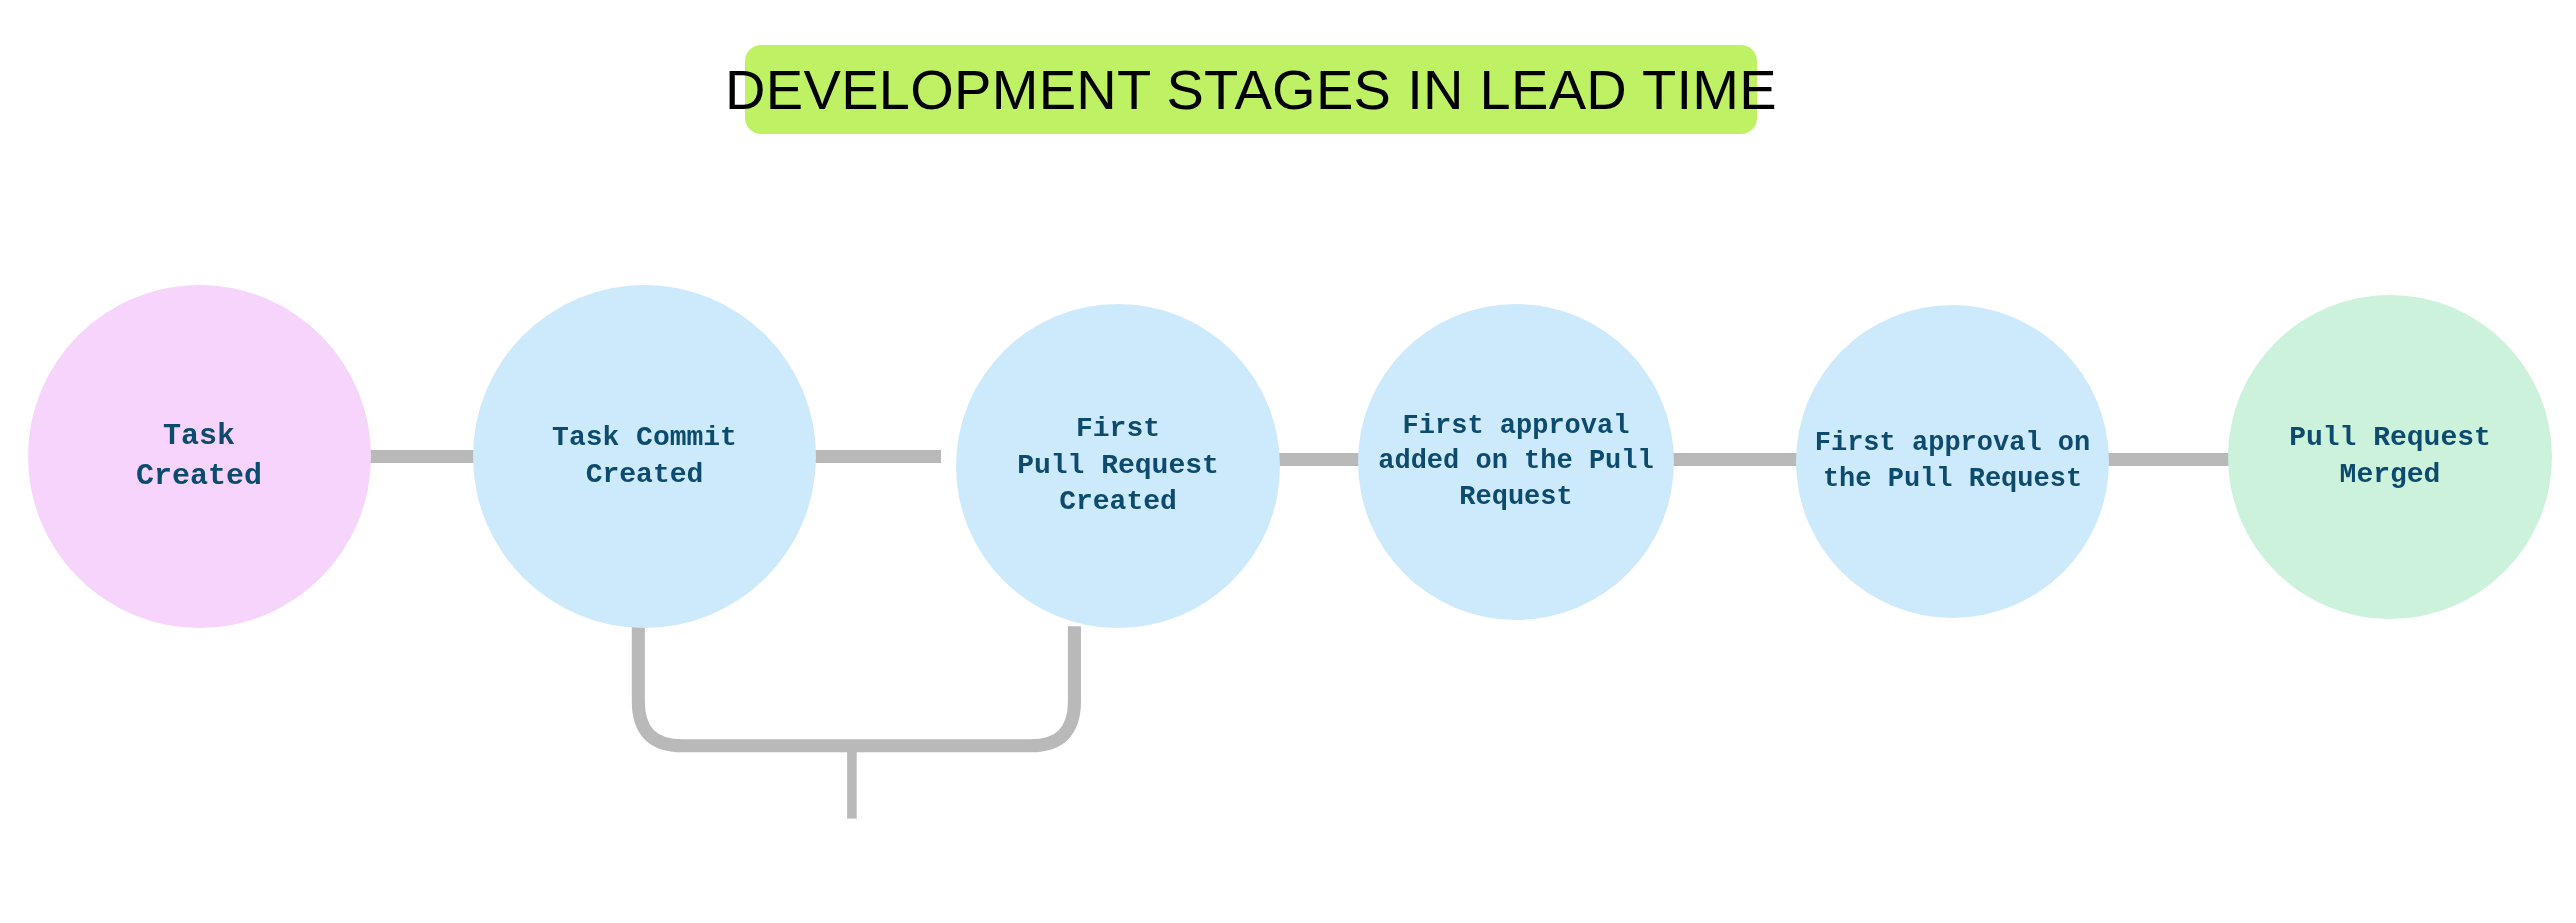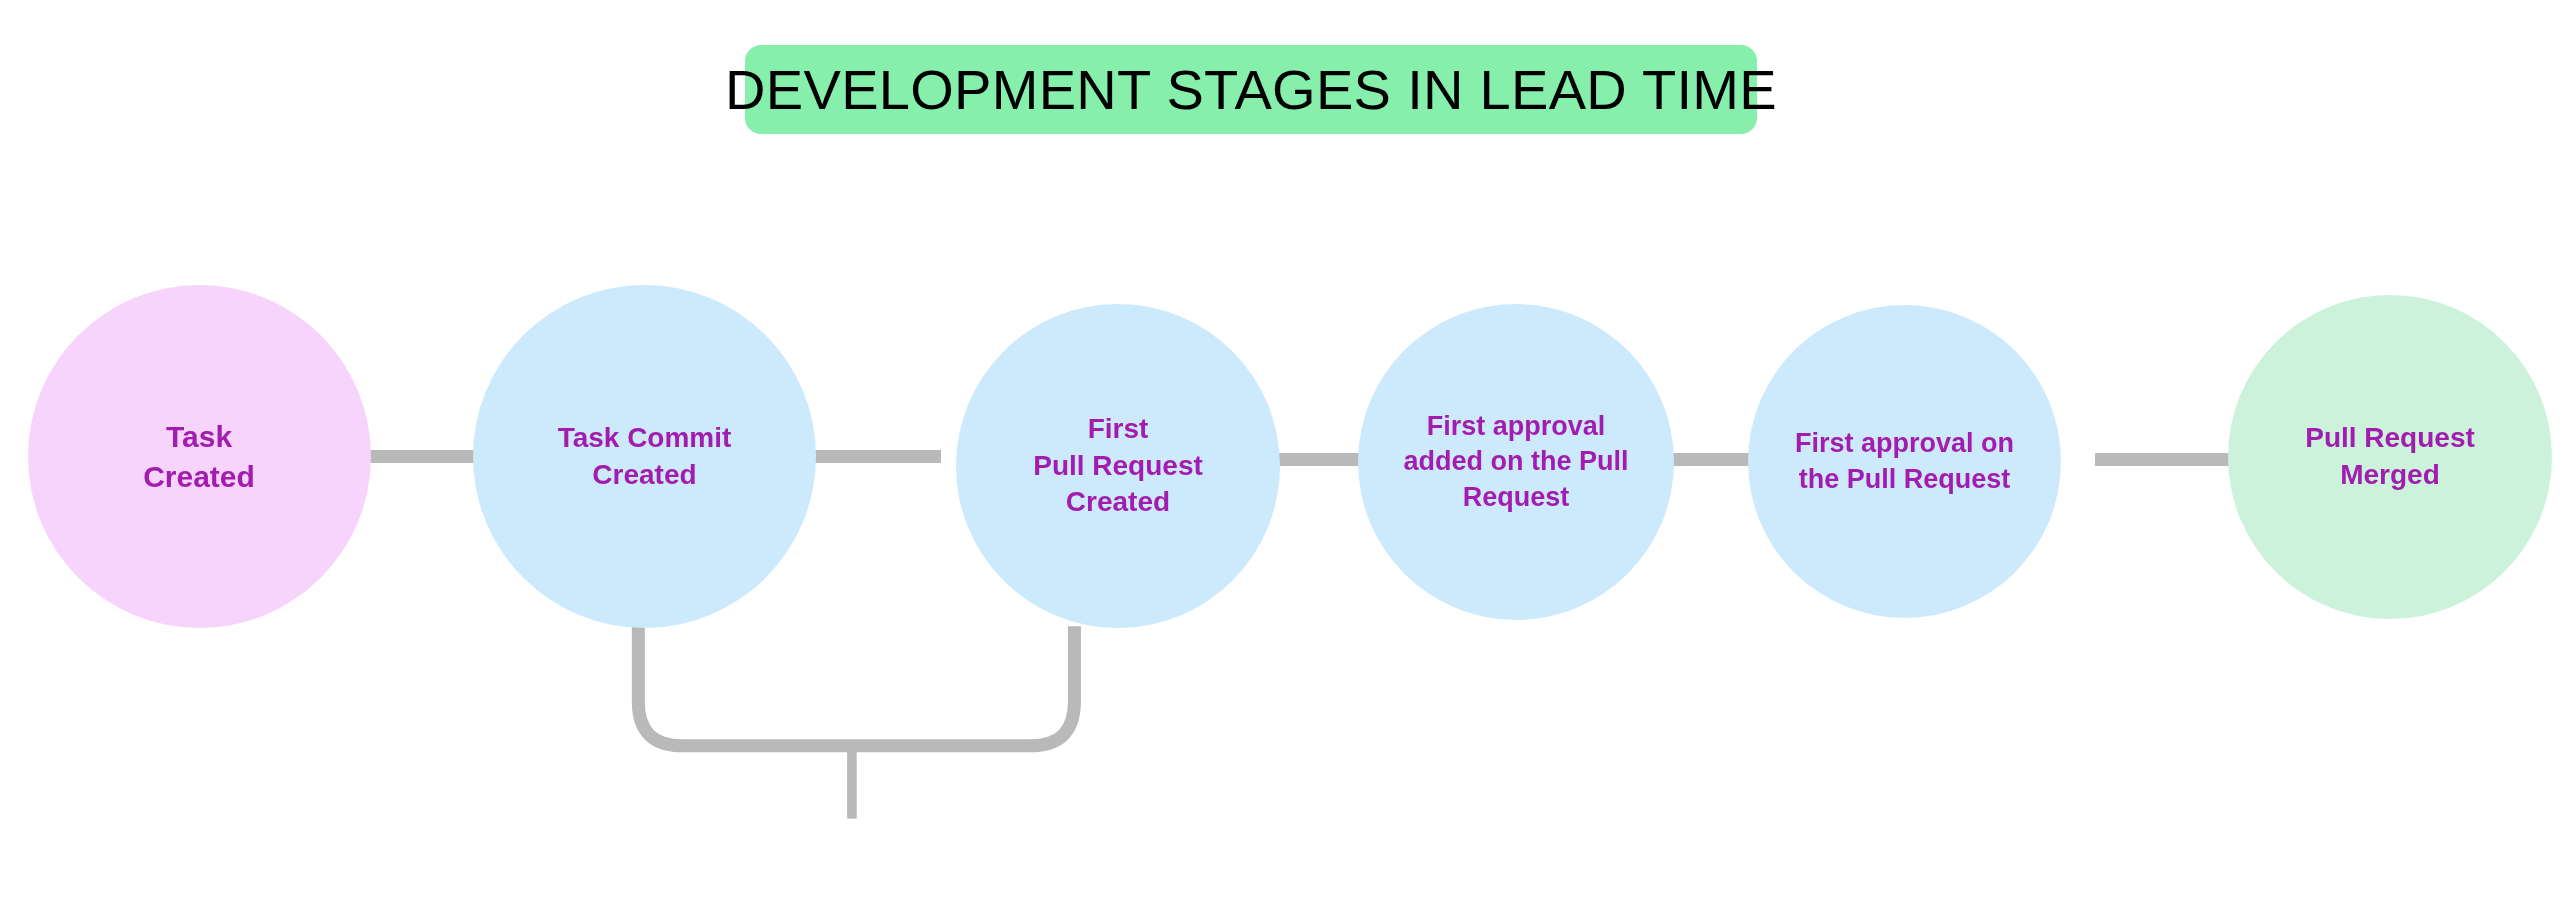--- a/index.html
+++ b/index.html
@@ -22,21 +22,21 @@
     height: 923px;
   }
 
   
   .title-banner {
     position: absolute;
     left: 745px;
     top: 45px;
     width: 1012px;
     height: 89px;
-    background: #86efac;
+    background: #bef264;
     border-radius: 16px;
     display: flex;
     align-items: center;
     justify-content: center;
     box-sizing: border-box;
   }
   .title-text {
     font-family: "Liberation Sans", sans-serif;
     font-size: 56px;
     font-weight: 400;
@@ -59,23 +59,23 @@
     position: absolute;
     border-radius: 50%;
     z-index: 2;
     display: flex;
     align-items: center;
     justify-content: center;
     box-sizing: border-box;
   }
   .stage-label {
     text-align: center;
-    font-family: Liberation Sans, sans-serif;
+    font-family: Liberation Mono, monospace;
     font-weight: bold;
-    color: #a21caf;
+    color: #0c4a6e;
     line-height: 1.32;
     white-space: pre-line;
     width: 118%;
     font-size: 27.5px;
   }
   .stage-node.size-lg .stage-label { font-size: 30px; }
   .stage-node.size-md .stage-label { font-size: 28px; }
   .stage-node.size-sm .stage-label { font-size: 27px; }
 
   
@@ -148,21 +148,21 @@
 Pull Request
 Created</span>
   </div>
 
   <div class="stage-node size-sm" style="left:1358px; top:304px; width:316px; height:316px; background:#cdeafc;">
     <span class="stage-label">First approval
 added on the Pull
 Request</span>
   </div>
 
-  <div class="stage-node size-sm" style="left:1748px; top:305px; width:313px; height:313px; background:#cdeafc;">
+  <div class="stage-node size-sm" style="left:1796px; top:305px; width:313px; height:313px; background:#cdeafc;">
     <span class="stage-label">First approval on
 the Pull Request</span>
   </div>
 
   <div class="stage-node size-md" style="left:2228px; top:295px; width:324px; height:324px; background:#ccf2dc;">
     <span class="stage-label">Pull Request
 Merged</span>
   </div>
 
 

